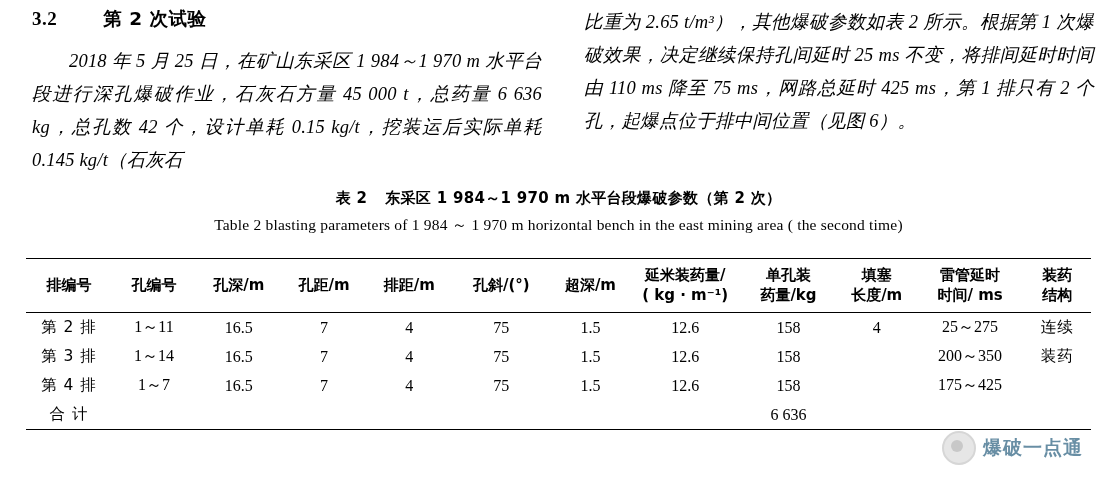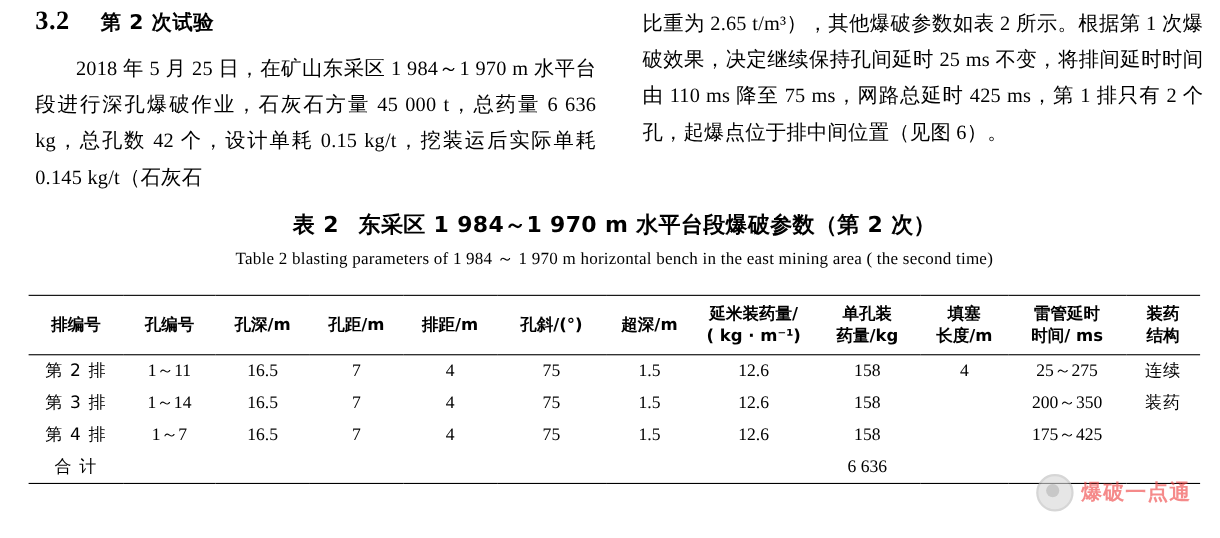--- a/index.html
+++ b/index.html
@@ -37,44 +37,45 @@
     font-weight: bold;
     font-size: 18.5px;
     letter-spacing: 0.5px;
     margin: 0 0 14px 0;
     display: flex;
     align-items: baseline;
   }
   .sec-num {
     font-family: "Liberation Serif", serif;
     font-weight: bold;
-    margin-right: 28px;
-    font-size: 24px;
+    margin-right: 46px;
+    font-size: 19px;
   }
   p.body {
     margin: 0 0 2px 0;
     font-size: 18.5px;
     line-height: 1.78;
     text-align: justify;
     text-justify: inter-ideograph;
     letter-spacing: 0.2px;
+    font-style: italic;
   }
   p.body.indent {
     text-indent: 2em;
   }
   
   .table-block {
     margin-top: 10px;
     padding: 0 18px 0 26px;
   }
   .tbl-title {
     text-align: center;
     font-family: "DejaVu Sans", "Liberation Sans", sans-serif;
     font-weight: bold;
-    font-size: 20px;
+    font-size: 15px;
     margin-bottom: 7px;
     letter-spacing: 0.3px;
   }
   .tbl-title .tnum {
     margin-right: 18px;
   }
   .tbl-subtitle {
     text-align: center;
     font-family: "Liberation Serif", serif;
     font-size: 15.5px;
@@ -146,21 +147,21 @@
     position: absolute;
     left: 7px; top: 7px;
     width: 12px; height: 12px;
     border-radius: 50%;
     background: #a8a8a8;
   }
   .wm-text {
     font-family: "DejaVu Sans", "Liberation Sans", sans-serif;
     font-size: 19px;
     font-weight: bold;
-    color: #ef4444;
+    color: #0c4a6e;
     letter-spacing: 1px;
   }
 </style>
 </head>
 <body>
 
 <div class="page">
 
   <div class="columns">
     <div class="col">

